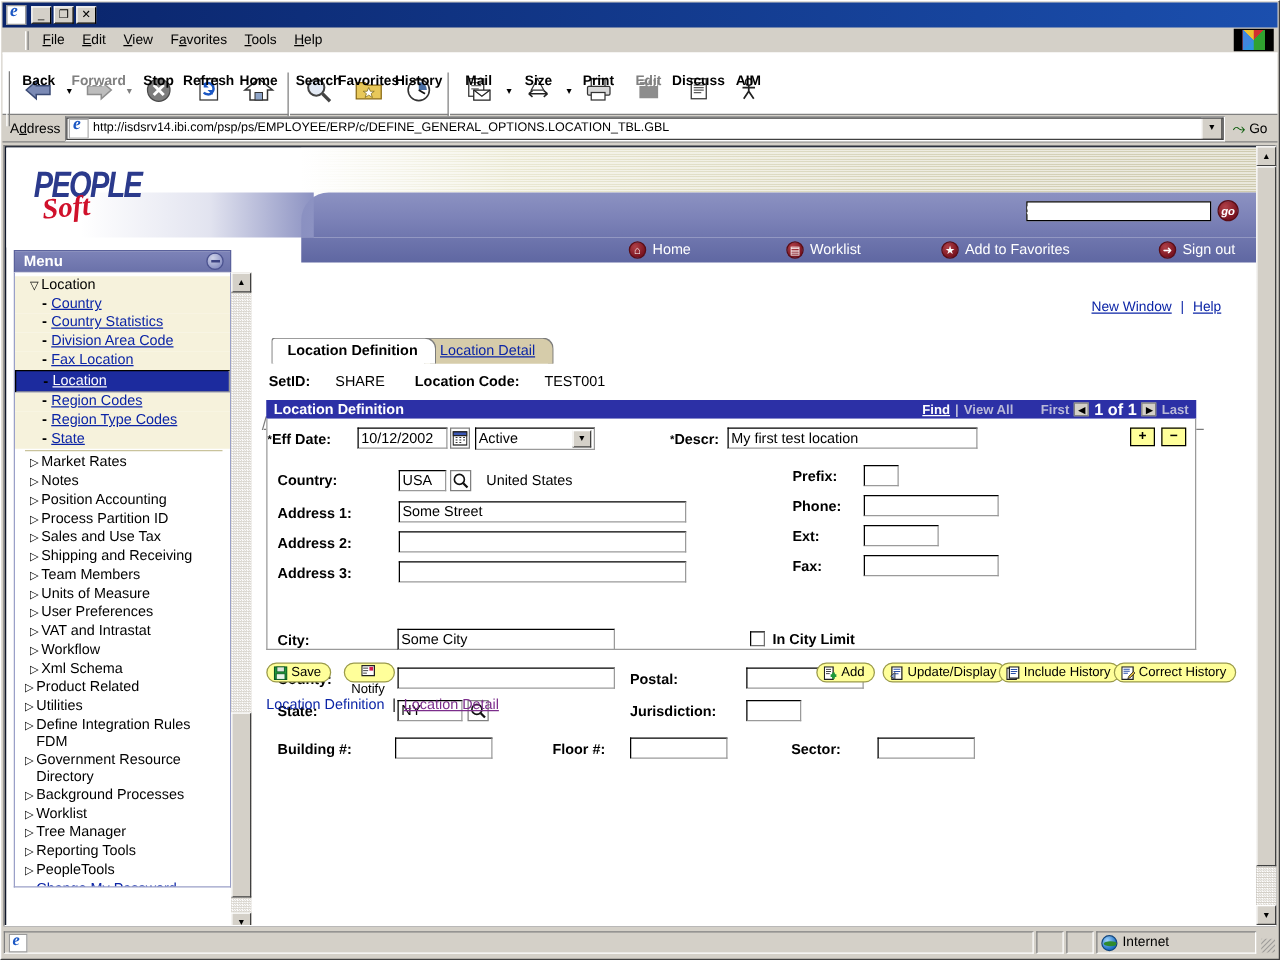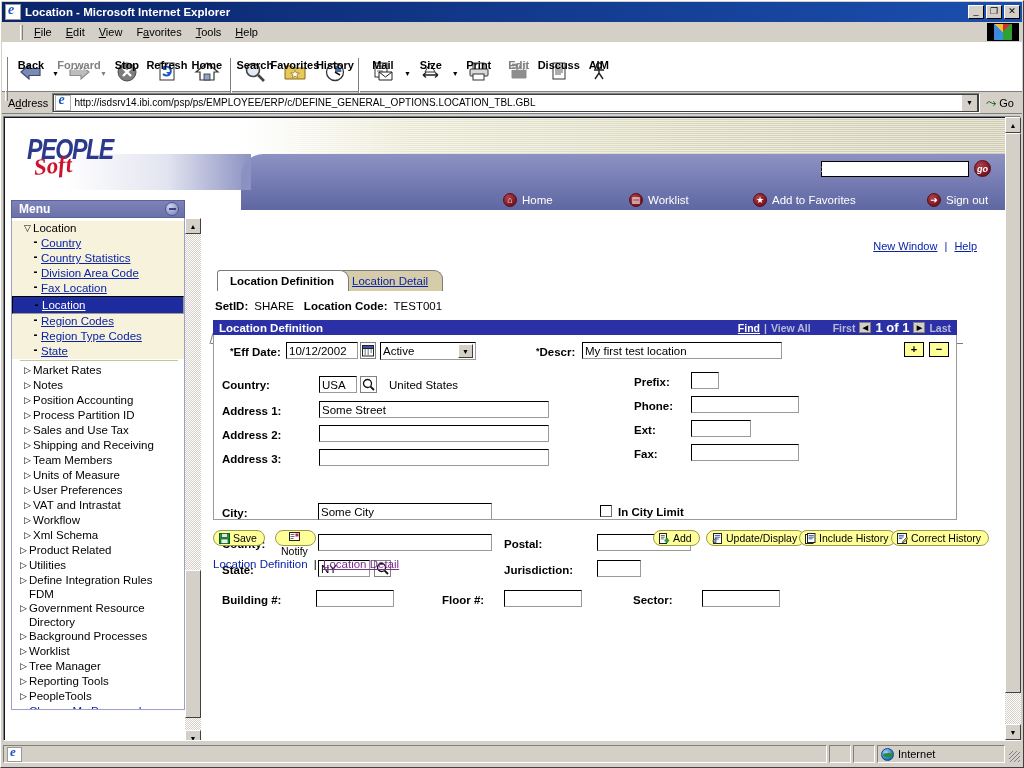--- a/index.html
+++ b/index.html
@@ -262,21 +262,21 @@
     left:128px;background:#d6ccaa;
     border:1px solid #7b7b7b;border-bottom:none;
     border-top-left-radius:3px;border-top-right-radius:9px;
     z-index:2;
   }
   .tab.inactive a{color:#0b24a6;text-decoration:underline;}
   .tabline{position:absolute;left:0;top:73px;width:752px;height:1px;background:#7b7b7b;}
   .tabline-left{position:absolute;left:0;top:63px;width:8px;height:11px;
     border-left:1px solid #7b7b7b;transform:skewX(-16deg);}
 
-  .keyrow{position:absolute;left:10px;top:82px;display:flex;align-items:baseline;gap:6px;font-size:11.5px;}
+  .keyrow{position:absolute;left:10px;top:82px;display:flex;align-items:baseline;gap:20px;font-size:11.5px;}
   .keyrow .k{font-weight:bold;color:#000;}
   .keyrow .v{color:#000;}
 
   
   .groupbox{position:absolute;left:8px;top:102px;width:744px;height:200px;}
   .gb-title{
     height:15px;background:#2c30a6;color:#fff;font-weight:bold;font-size:11.5px;
     display:flex;align-items:center;padding:0 6px;justify-content:space-between;
   }
   .gb-nav{display:flex;align-items:center;gap:4px;font-size:10.5px;color:#c8c8e8;white-space:nowrap;}
@@ -383,21 +383,20 @@
   .sb-ieicon::before{content:"e";position:absolute;left:2px;top:-4px;font-size:13px;
     font-family:"Liberation Serif",serif;font-style:italic;font-weight:bold;color:#1b57c4;}
 </style>
 </head>
 <body>
 
 <div id="ie-window">
 
   <div class="titlebar">
     <div class="tb-icon"></div>
-    <div class="tb-title">Location - Microsoft Internet Explorer</div>
     <div class="winbtns">
       <div class="winbtn"><span>_</span></div>
       <div class="winbtn"><span>❐</span></div>
       <div class="winbtn"><span>✕</span></div>
     </div>
   </div>
 
   <div class="menubar">
     <div class="grip"></div>
     <div class="menubar-item"><u>F</u>ile</div>
@@ -802,21 +801,21 @@
               <span class="cnt">1 of 1</span>
               <span class="pager">
                 <span>▶</span>
               </span>
               <span class="dim">Last</span>
             </span>
           </div>
 
           <div class="gb-body">
 
-            <div class="lbl" style="left:16px;top:11px;">
+            <div class="lbl" style="left:0;top:11px;">
               <span class="req">*</span><span>Eff Date:</span>
             </div>
             <input class="fld" style="left: 72px; top: 7px; width: 72px;" value="10/12/2002">
             <div class="calbtn" style="left:146px;top:7px;">
               <svg width="12" height="13" viewBox="0 0 12 13">
                   <rect x="0.5" y="1.5" width="11" height="10.5" fill="#fff" stroke="#222"></rect>
                   <rect x="0.5" y="1.5" width="11" height="3" fill="#3a56b5" stroke="#222"></rect>
                   <path d="M2.5 6h1.5M5.5 6h1.5M8.5 6h1.5M2.5 8h1.5M5.5 8h1.5M8.5 8h1.5M2.5 10h1.5M5.5 10h1.5" stroke="#333" stroke-width=".9"></path>
                 </svg>
             </div>

